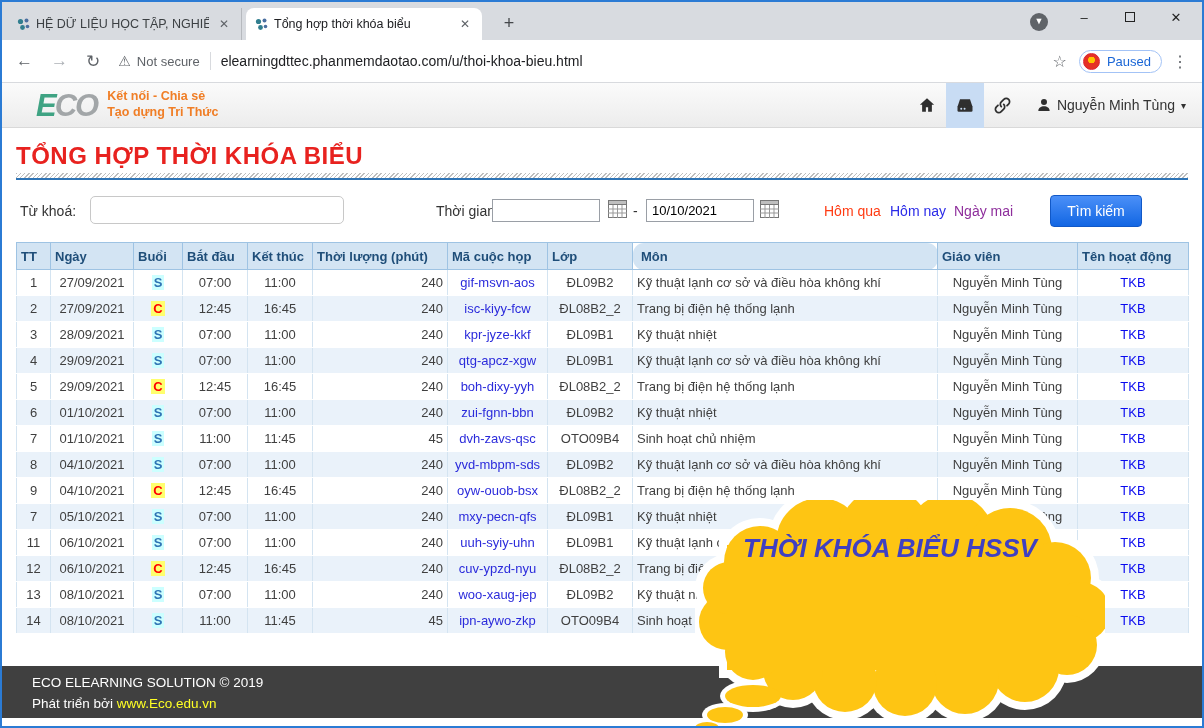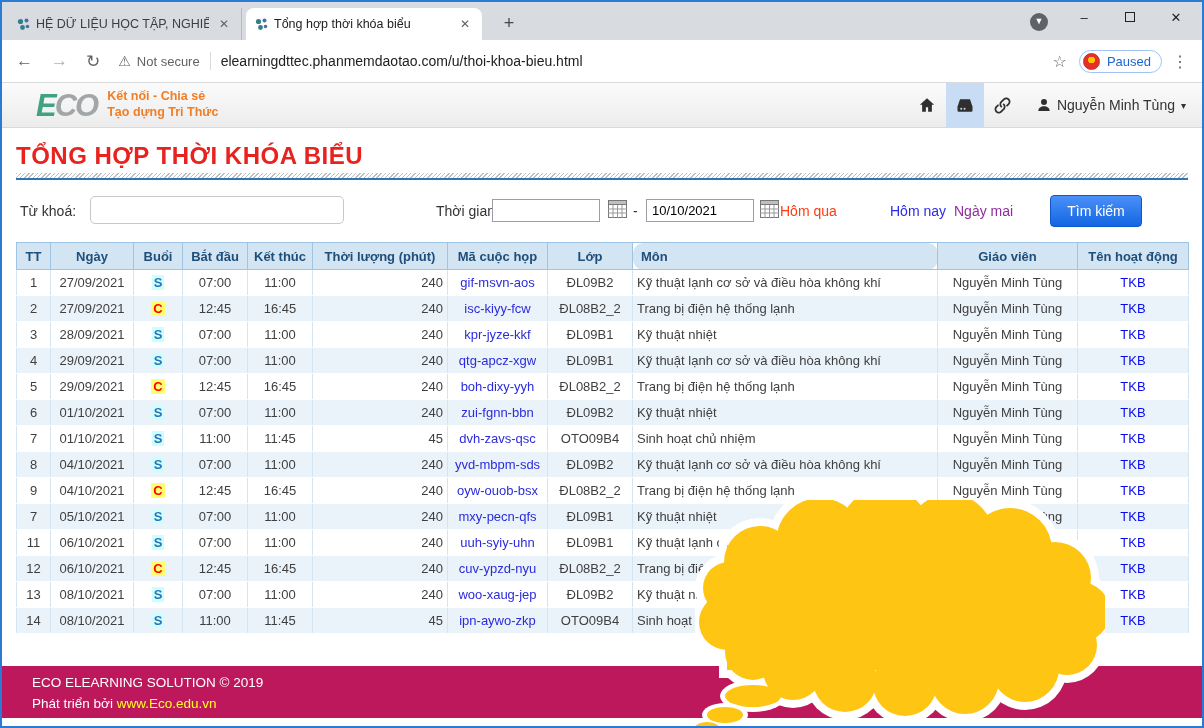--- a/index.html
+++ b/index.html
@@ -68,50 +68,50 @@
   .f-kw { position:absolute; left:74px; top:1px; width:254px; height:28px; border:1px solid #C8C8C8;
           border-radius:5px; padding:0 8px; font-size:13px; font-family:inherit; }
   .f-label2 { position:absolute; left:420px; top:8px; }
   .f-date { position:absolute; top:4px; width:108px; height:23px; border:1px solid #9A9FA6; padding:0 5px;
             font-size:13px; font-family:inherit; }
   .f-date1 { left:476px; } .f-date2 { left:630px; }
   .cal-ic { position:absolute; top:5px; width:19px; height:18px; }
   .cal1 { left:592px; } .cal2 { left:744px; }
   .f-dash { position:absolute; left:617px; top:8px; color:#333; }
   .quick-link { position:absolute; top:8px; cursor:pointer; }
-  .ql-qua { left:764px; color:#FF3B12; }
+  .ql-qua { left:808px; color:#FF3B12; }
   .ql-nay { left:874px; color:#2B2BE8; }
   .ql-mai { left:938px; color:#8E2E9C; }
   .f-search { position:absolute; right:46px; top:0; width:92px; height:32px; border:1px solid #1158C7; border-radius:4px;
               background:linear-gradient(#4B90F8,#1266E3); color:#fff; font-size:14px; font-family:inherit; cursor:pointer; }
 
   
   table.tkb { margin:15px 14px 0; width:1172px; border-collapse:collapse; table-layout:fixed; font-size:13px; }
   table.tkb th { background:#D3E4F3; color:#1F4E79; font-weight:bold; height:27px;
-                 border:1px solid #9EC3E3; text-align:center; padding:0 4px; }
+                 border:1px solid #9EC3E3; text-align:left; padding:0 4px; }
   table.tkb th.h-mon { text-align:left; padding-left:8px;border-radius:11px; }
   table.tkb td { height:26px; border-right:1px solid #D4E4F1; border-left:1px solid #D4E4F1;
                  border-bottom:1px solid #fff; color:#3F3F3F; padding:0 4px; white-space:nowrap; overflow:hidden; }
   table.tkb tr:nth-child(even) td { background:#EAF2FA; }
   td.c { text-align:center; }
   td.r { text-align:right; padding-right:14px; }
   td.l { text-align:left; padding-left:8px; }
   .b-S { background:#CCFFFF; color:#2E74B5; font-weight:bold; padding:0 2px; }
   .b-C { background:#FFFF6E; color:#FF0000; font-weight:bold; padding:0 2px; }
   .a-ma { color:#2B2BDB; cursor:pointer; }
   .a-tkb { color:#0A0AEF; cursor:pointer; }
 
   
   .bubble { position:absolute; left:693px; top:371px; width:410px; height:240px; z-index:5; }
   .bubble svg { position:absolute; left:0; top:0; }
   .bubble-text { position:absolute; left:48px; top:30px; width:330px; font-weight:bold; font-style:italic;
                  font-size:26px; line-height:37px; white-space:nowrap; }
 
   
-  .footer { position:absolute; left:0; bottom:8px; width:1200px; height:52px; background:#be185d;
+  .footer { position:absolute; left:0; bottom:8px; width:1200px; height:52px; background:#404040;
             color:#fff; font-size:13.5px; padding:9px 16px 0 30px; }
   .footer-line { margin-bottom:6px; }
   .footer-link { color:#FFFF24; cursor:pointer; }
   .bottom-strip { position:absolute; left:0; bottom:0; width:1200px; height:8px; background:#fff; }
 </style>
 </head>
 <body>
 
 <div class="screen">
 
@@ -481,20 +481,21 @@
             <circle cx="58" cy="152" r="28"></circle>
             <circle cx="32" cy="122" r="28"></circle>
           <circle cx="34" cy="88" r="26"></circle>
             <rect x="32" y="45" width="340" height="125"></rect>
           <ellipse cx="58" cy="196" rx="28" ry="11"></ellipse>
             <ellipse cx="30" cy="215" rx="18" ry="8"></ellipse>
             <ellipse cx="12" cy="228" rx="12" ry="6"></ellipse>
         </g>
       </svg>
       <div class="bubble-text">
+        <div id="bub1" style="color: rgb(64, 64, 193);">THỜI KHÓA BIỂU HSSV</div>
       </div>
     </div>
   </div>
 
   <div class="footer">
     <div class="footer-line">ECO ELEARNING SOLUTION © 2019</div>
     <div class="footer-line">
       <span>Phát triển bởi </span><span class="footer-link">www.Eco.edu.vn</span>
     </div>
   </div>

